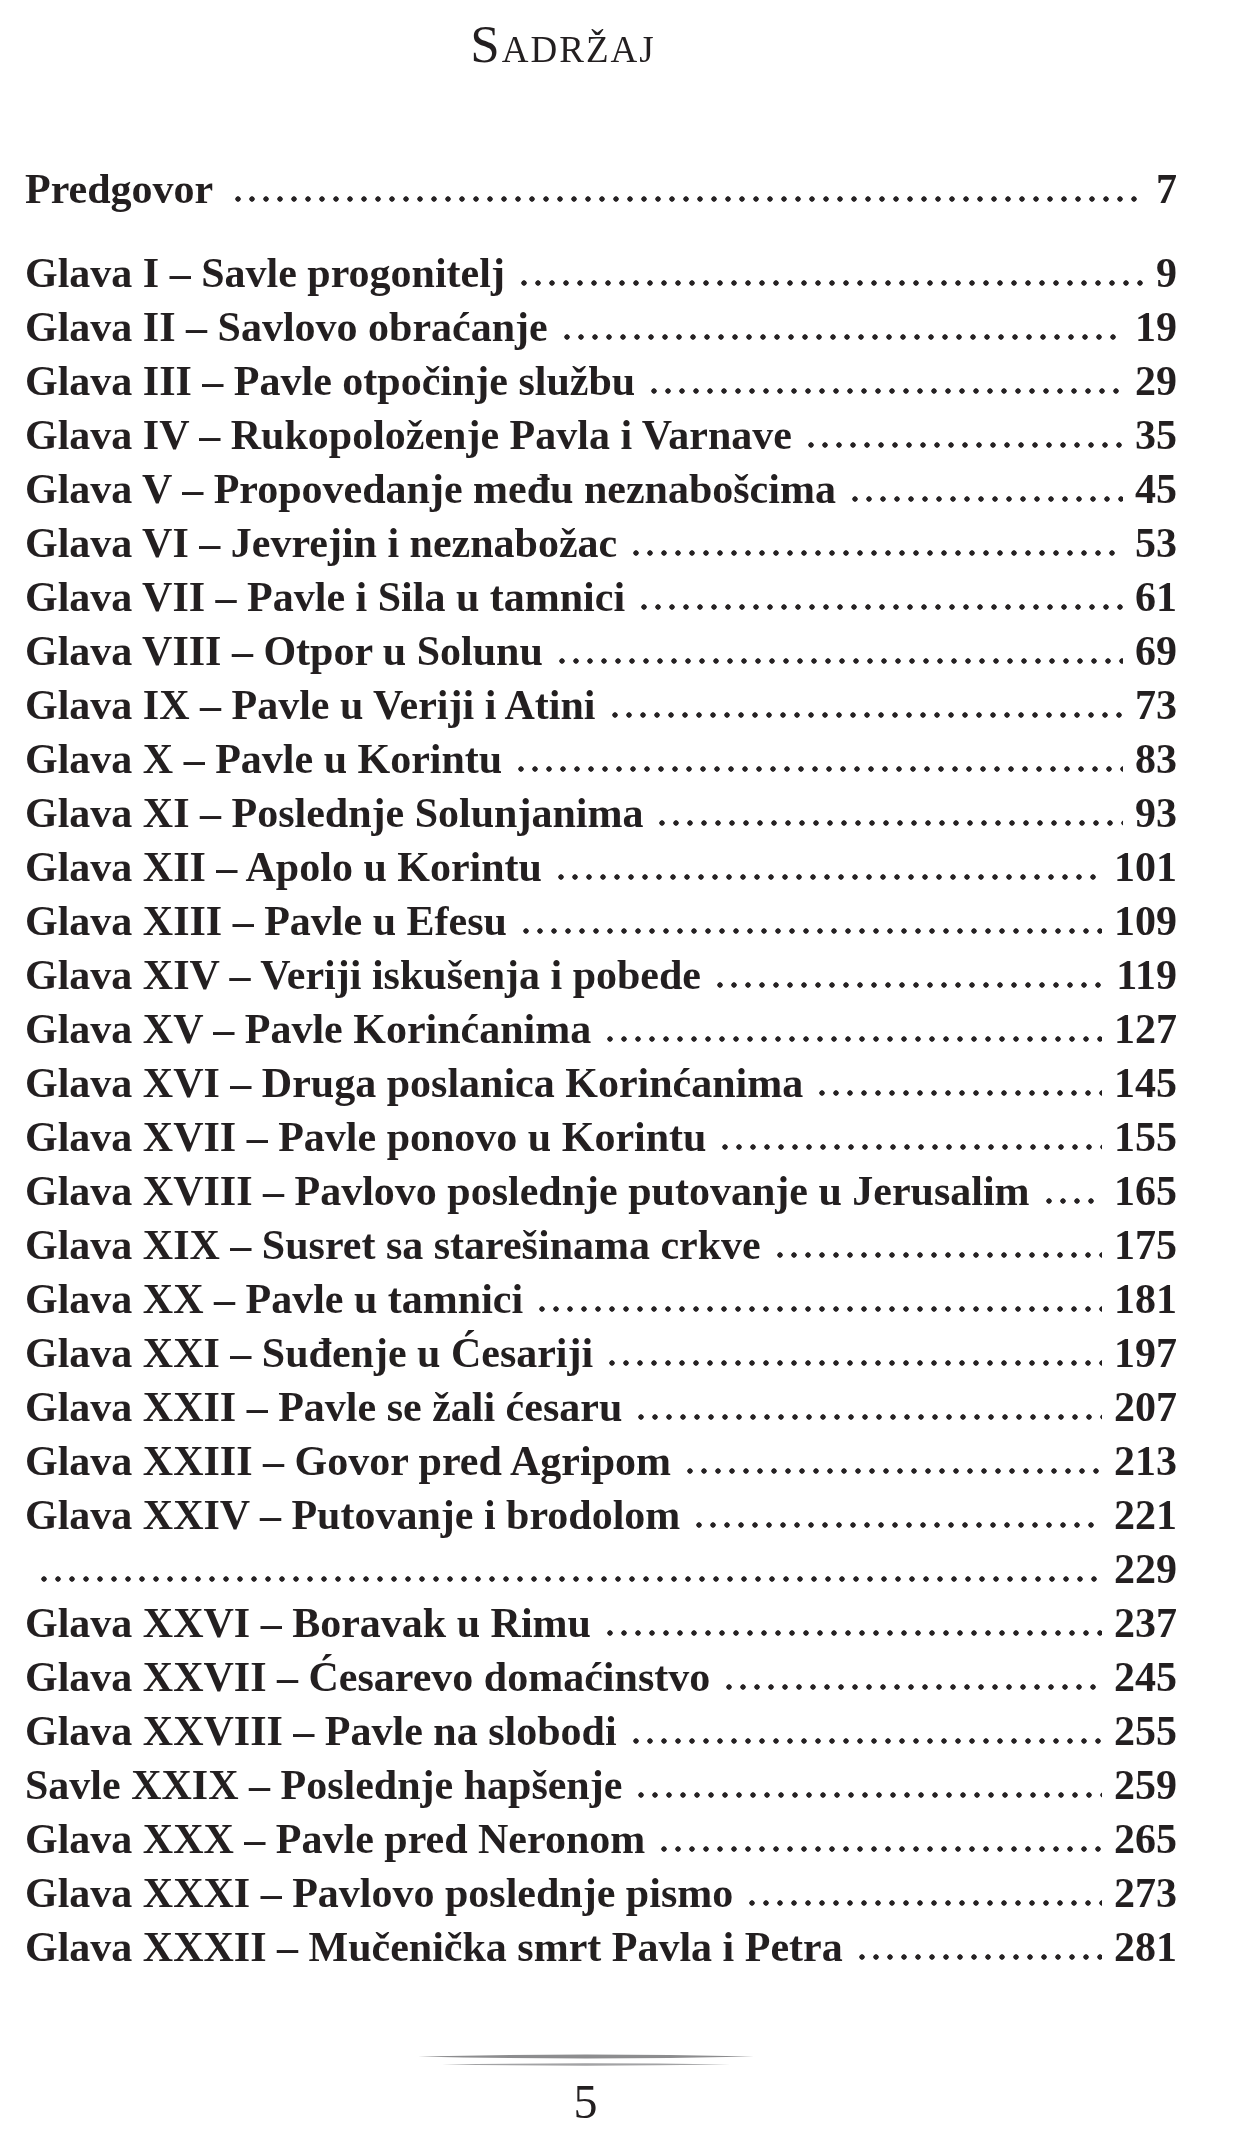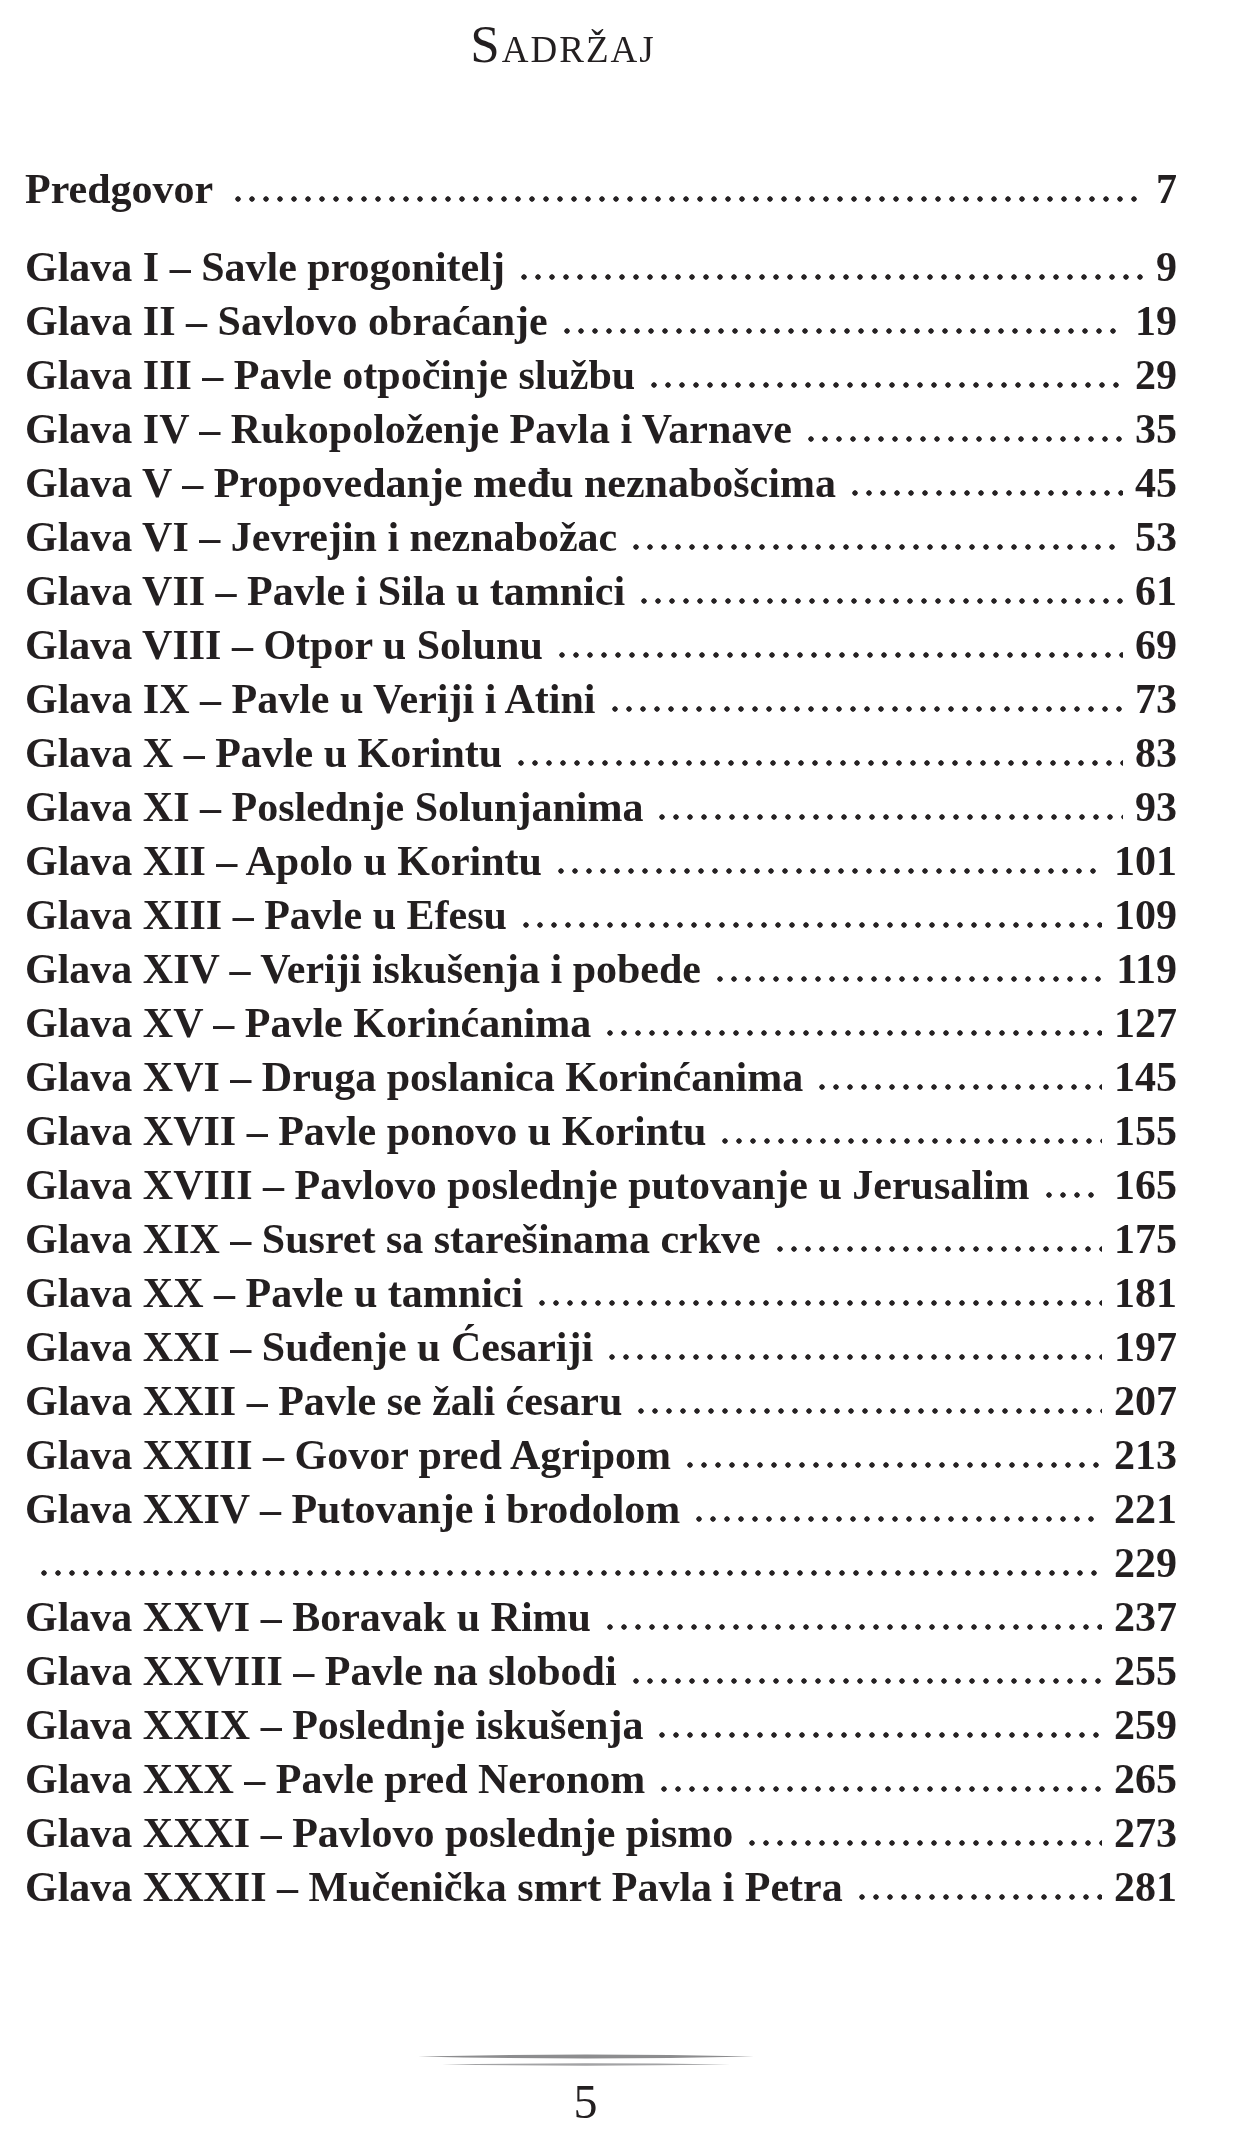--- a/index.html
+++ b/index.html
@@ -39,21 +39,21 @@
     display: flex;
     align-items: baseline;
     height: 54px;
     line-height: 54px;
     font-size: 42px;
     white-space: nowrap;
     font-weight: bold;
   }
   .toc-row.preface {
     font-weight: bold;
-    margin-bottom: 24px;
+    margin-bottom: 30px;
   }
   .entry-label {
     flex: 0 0 auto;
   }
   .leader {
     flex: 1 1 auto;
     height: 8px;
     margin: 0 12px 0 12px;
     background-image: radial-gradient(circle, #262223 2.4px, rgba(0,0,0,0) 3px);
     background-size: 14px 8px;
@@ -222,26 +222,31 @@
         <div class="toc-row">
           <span class="leader"></span>
           <span class="entry-page">229</span>
         </div>
         <div class="toc-row">
           <span class="entry-label">Glava XXVI – Boravak u Rimu</span>
           <span class="leader"></span>
           <span class="entry-page">237</span>
         </div>
         <div class="toc-row">
+          <span class="entry-label">Glava XXVII – Ćesarevo domaćinstvo</span>
+          <span class="leader"></span>
+          <span class="entry-page">245</span>
+        </div>
+        <div class="toc-row">
           <span class="entry-label">Glava XXVIII – Pavle na slobodi</span>
           <span class="leader"></span>
           <span class="entry-page">255</span>
         </div>
         <div class="toc-row">
-          <span class="entry-label">Glava XXIX – Poslednje iskušenja</span>
+          <span class="entry-label">Savle XXIX – Poslednje hapšenje</span>
           <span class="leader"></span>
           <span class="entry-page">259</span>
         </div>
         <div class="toc-row">
           <span class="entry-label">Glava XXX – Pavle pred Neronom</span>
           <span class="leader"></span>
           <span class="entry-page">265</span>
         </div>
         <div class="toc-row">
           <span class="entry-label">Glava XXXI – Pavlovo poslednje pismo</span>

